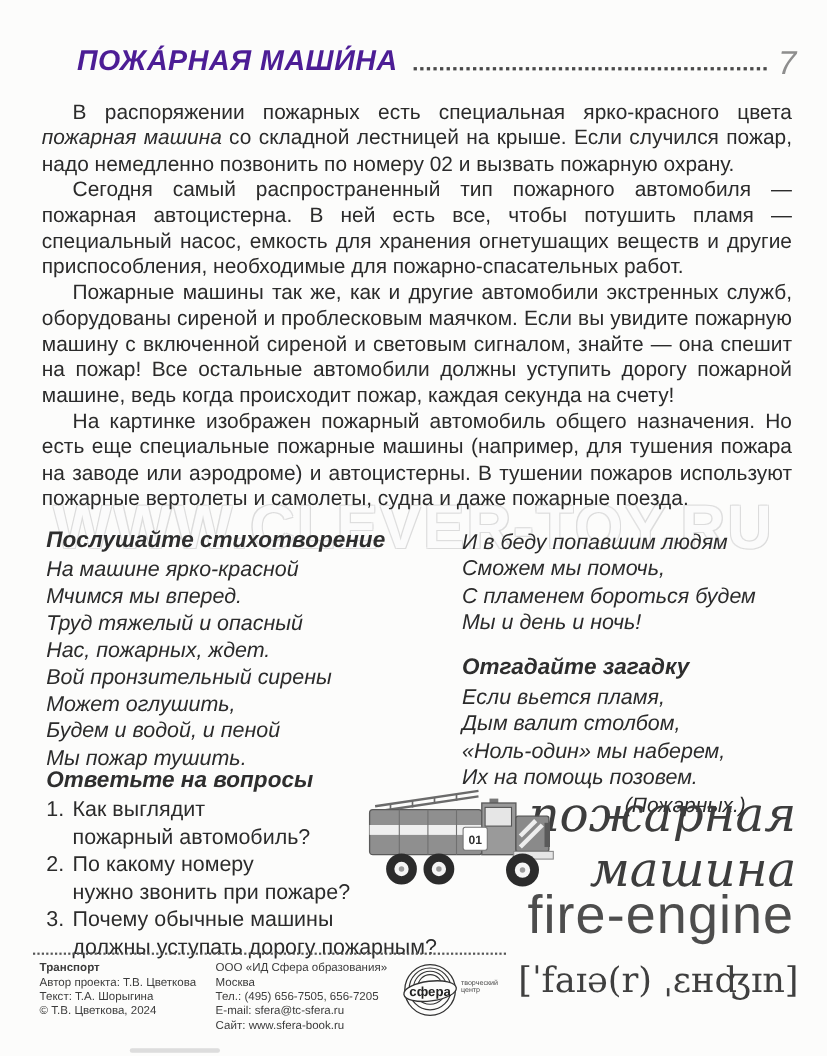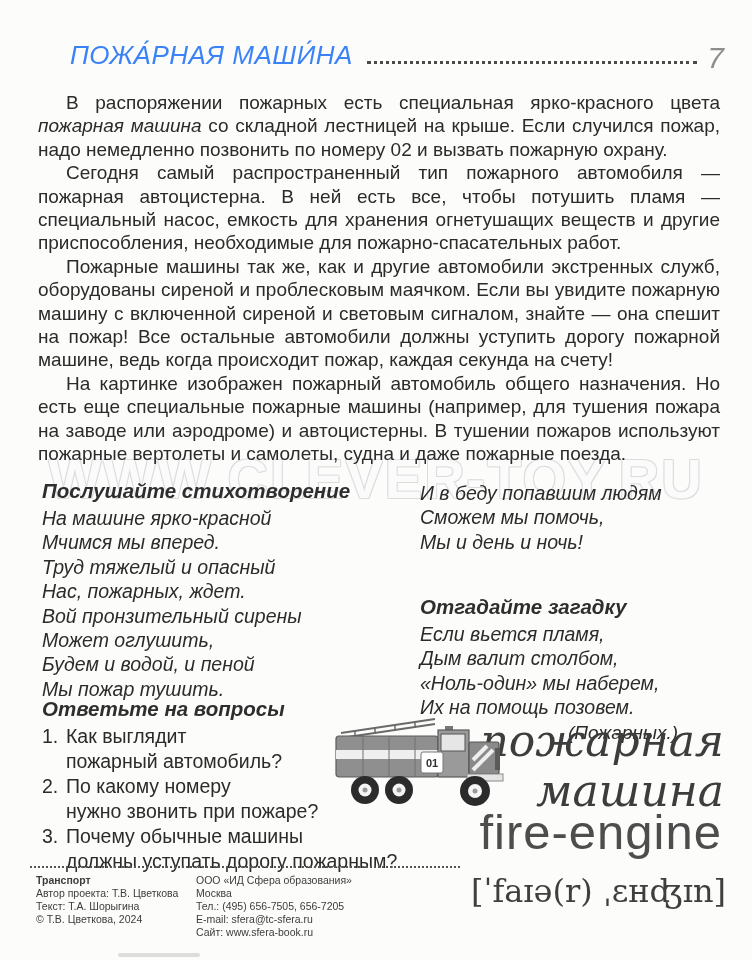--- a/index.html
+++ b/index.html
@@ -3,21 +3,21 @@
 <meta charset="utf-8">
 <style>
   html,body{margin:0;padding:0;background:#e9e9e9;}
   .page{
     position:relative;width:752px;height:960px;margin:0 auto;
     background:#fcfcfb;overflow:hidden;
     font-family:"Liberation Sans",sans-serif;color:#2b2b2b;
   }
   
   .header{position:absolute;top:40px;left:70px;right:28px;display:flex;align-items:flex-end;z-index:2;}
-  .title{font-size:26px;font-weight:normal;font-style:italic;color:#3b82f6;letter-spacing:.5px;white-space:nowrap;}
+  .title{font-size:26px;font-weight:bold;font-style:italic;color:#4c1d95;letter-spacing:.5px;white-space:nowrap;}
   .leader{flex:1;border-bottom:3px dotted #4a4a4a;margin:0 10px 7px 14px;height:0;}
   .pagenum{font-size:30px;font-style:italic;color:#8e8e8e;line-height:1;margin-bottom:-2px;}
   
   .article{position:absolute;top:91px;left:38px;width:682px;z-index:2;
     font-size:19px;line-height:23.4px;text-align:justify;}
   .article p{margin:0;text-indent:28px;}
   .article .it{font-style:italic;}
   
   .watermark{
     position:absolute;top:446px;left:0;width:752px;text-align:center;z-index:1;
@@ -83,20 +83,21 @@
     <div class="pline">Нас, пожарных, ждет.</div>
     <div class="pline">Вой пронзительный сирены</div>
     <div class="pline">Может оглушить,</div>
     <div class="pline">Будем и водой, и пеной</div>
     <div class="pline">Мы пожар тушить.</div>
   </div>
 
   <div class="poem-right">
     <div class="pline">И в беду попавшим людям</div>
     <div class="pline">Сможем мы помочь,</div>
+    <div class="pline">С пламенем бороться будем</div>
     <div class="pline">Мы и день и ночь!</div>
   </div>
 
   <div class="riddle">
     <div class="sec-heading">Отгадайте загадку</div>
     <div class="pline">Если вьется пламя,</div>
     <div class="pline">Дым валит столбом,</div>
     <div class="pline">«Ноль-один» мы наберем,</div>
     <div class="pline">Их на помощь позовем.</div>
     <div class="riddle-answer">(Пожарных.)</div>
@@ -183,15 +184,29 @@
     <div>Текст: Т.А. Шорыгина</div>
     <div>© Т.В. Цветкова, 2024</div>
   </div>
   <div class="footer-col fc2">
     <div>ООО «ИД Сфера образования»</div>
     <div>Москва</div>
     <div>Тел.: (495) 656-7505, 656-7205</div>
     <div>E-mail: sfera@tc-sfera.ru</div>
     <div>Сайт: www.sfera-book.ru</div>
   </div>
+  <div class="logo">
+    <svg width="50" height="52" viewBox="0 0 50 52">
+      <circle cx="25" cy="26" r="23" fill="none" stroke="#333" stroke-width="1.2"></circle>
+      <circle cx="25" cy="25" r="19" fill="none" stroke="#333" stroke-width="1.1"></circle>
+      <circle cx="25" cy="24" r="15" fill="none" stroke="#333" stroke-width="1"></circle>
+      <circle cx="25" cy="23" r="11" fill="none" stroke="#333" stroke-width="1"></circle>
+      <ellipse cx="25" cy="27" rx="24" ry="9" fill="#fcfcfb" stroke="#333" stroke-width="1.2" transform="rotate(-7 25 27)"></ellipse>
+      <text x="25" y="31" text-anchor="middle" font-family="Liberation Sans, sans-serif" font-size="12" font-weight="bold" fill="#222">сфера</text>
+    </svg>
+    <div class="logo-sub">
+      <div>творческий</div>
+      <div>центр</div>
+    </div>
+  </div>
 
   <div class="page-edge"></div>
 </div>
 
 </body></html>

